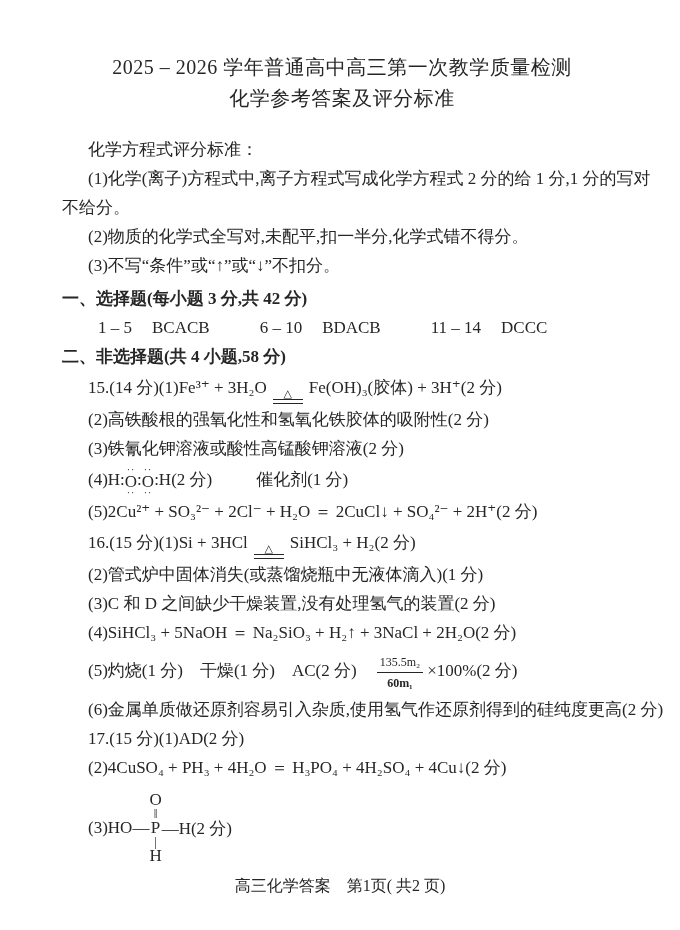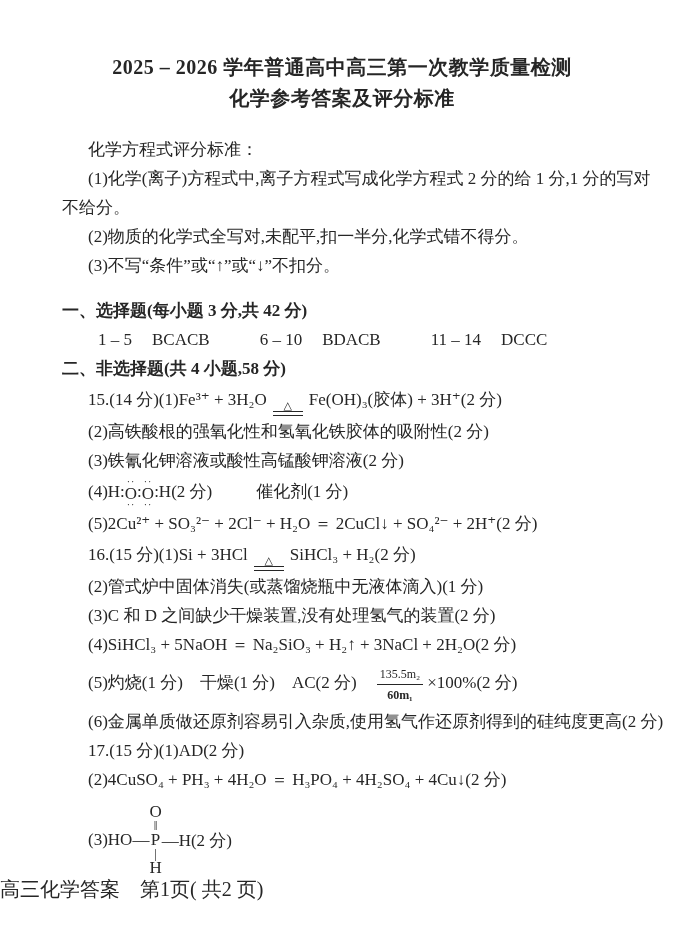--- a/index.html
+++ b/index.html
@@ -12,35 +12,35 @@
     color: #262626;
     overflow: hidden;
   }
   .content { padding: 52px 58px 0 62px; }
 
   .title {
     margin: 0;
     text-align: center;
     font-size: 20px;
     line-height: 31px;
-    font-weight: bold;
+    font-weight: normal;
     letter-spacing: 0.5px;
   }
 
   .line {
     margin: 0;
     font-size: 17px;
     line-height: 29px;
     white-space: nowrap;
   }
   .bold { font-weight: bold; }
   .indent { padding-left: 26px; }
   .indent2 { padding-left: 36px; }
   .gap-top { margin-top: 21px; }
-  .gap-top-sm { margin-top: 16px; }
+  .gap-top-sm { margin-top: 4px; }
 
   .ans-group { margin-right: 50px; }
   .ans-range { margin-right: 20px; font-family: Liberation Serif, serif; }
 
   
   .eqline { line-height: 34px; }
   .eqsym {
     display: inline-flex;
     flex-direction: column;
     align-items: center;
@@ -99,21 +99,22 @@
   }
   .pstack span { display: block; }
   .pstack .atom { font-size: 17px; line-height: 16px; }
   .pstack .bond { font-size: 13px; line-height: 12px; }
 
   .footer {
     position: absolute;
     top: 876px;
     left: 0;
     width: 100%;
-    font-size: 20px;
+    text-align: center;
+    font-size: 16px;
   }
 </style>
 </head>
 <body>
 
 <div class="page">
   <div class="content">
 
     <h1 class="title">2025 – 2026 学年普通高中高三第一次教学质量检测</h1>
     <h2 class="title">化学参考答案及评分标准</h2>

